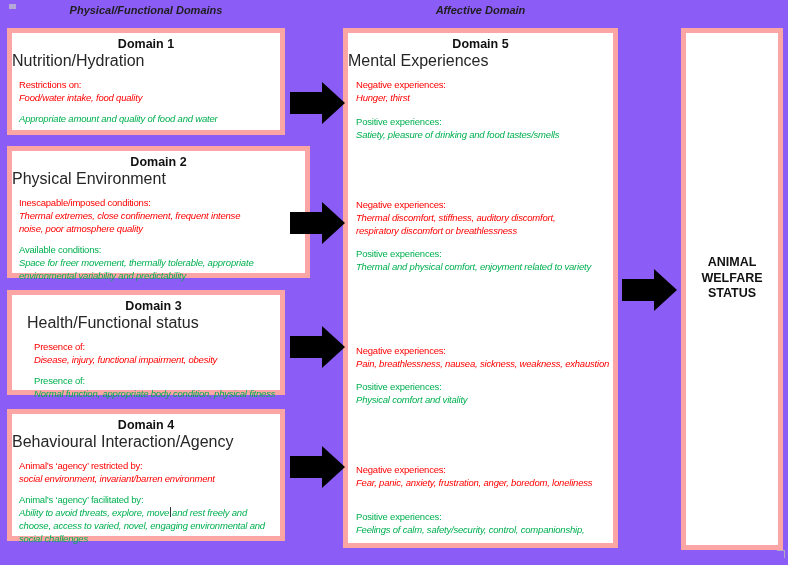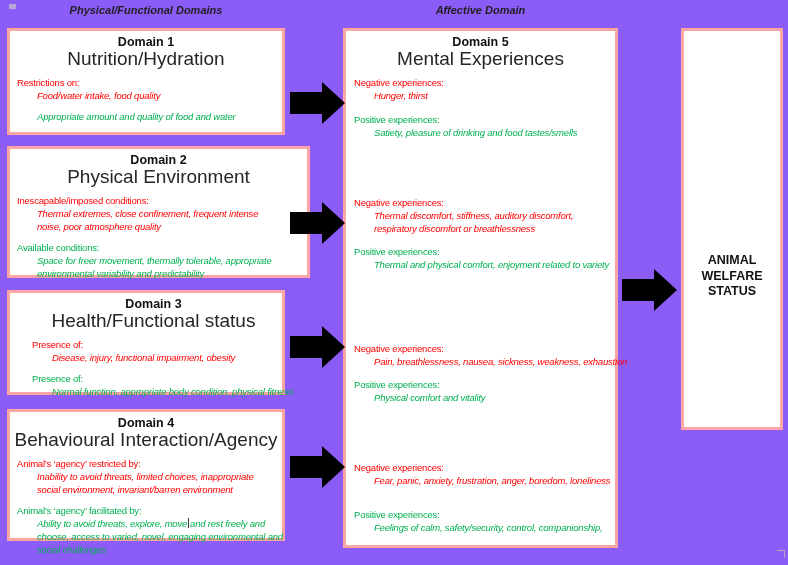--- a/index.html
+++ b/index.html
@@ -12,33 +12,33 @@
     overflow:hidden;
   }
   .col-header{
     position:absolute;top:4px;
     font-size:11px;font-weight:bold;font-style:italic;
     text-align:center;color:#1f1f1f;
   }
   .box{
     position:absolute;
     background:#ffffff;
-    border:3px solid #fca5a5;
+    border:5px solid #fca5a5;
     box-sizing:border-box;
   }
   .box-title{
     text-align:center;font-weight:bold;font-size:12.5px;line-height:16px;
     padding-top:3px;color:#111;
   }
   .box-name{
-    text-align:center;font-size:19px;line-height:18px;color:#262626;
+    font-size:16px;line-height:18px;color:#262626;
   }
   .group{margin-top:8px;padding:0 7px;}
   .g-label{font-size:9.5px;font-weight:normal;line-height:13px;letter-spacing:-0.2px;}
-  .g-line{font-size:9.5px;font-style:italic;line-height:13px;letter-spacing:-0.2px;white-space:nowrap;margin-left:20px;}
+  .g-line{font-size:9.5px;font-style:italic;line-height:13px;letter-spacing:-0.2px;white-space:nowrap;}
   .neg{color:#ff0000;}
   .pos{color:#00b050;}
   .abs-block{position:absolute;left:8px;right:8px;}
   .caret{
     display:inline-block;width:1px;height:10px;background:#333;
     margin:0 1px;vertical-align:-1px;
   }
   .arrow{position:absolute;width:55px;height:46px;}
   .outcome-text{
     position:absolute;top:222px;left:0;right:0;
@@ -103,21 +103,20 @@
       <div class="g-label pos">Presence of:</div>
       <div class="g-line pos">Normal function, appropriate body condition, physical fitness</div>
     </div>
   </div>
 
   <div class="box" style="left:7px;top:409px;width:278px;height:132px;">
     <div class="box-title">Domain 4</div>
     <div class="box-name">Behavioural Interaction/Agency</div>
     <div class="group">
       <div class="g-label neg">Animal’s ‘agency’ restricted by:</div>
-      <div class="g-line neg">Inability to avoid threats, limited choices, inappropriate</div>
       <div class="g-line neg">social environment, invariant/barren environment</div>
     </div>
     <div class="group">
       <div class="g-label pos">Animal’s ‘agency’ facilitated by:</div>
       <div class="g-line pos">
         <span>Ability to avoid threats, explore, move</span><span class="caret"></span><span>and rest freely and</span>
       </div>
       <div class="g-line pos">choose, access to varied, novel, engaging environmental and</div>
       <div class="g-line pos">social challenges</div>
     </div>
@@ -158,21 +157,21 @@
     <div class="abs-block" style="top:430px;">
       <div class="g-label neg">Negative experiences:</div>
       <div class="g-line neg">Fear, panic, anxiety, frustration, anger, boredom, loneliness</div>
     </div>
     <div class="abs-block" style="top:477px;">
       <div class="g-label pos">Positive experiences:</div>
       <div class="g-line pos">Feelings of calm, safety/security, control, companionship,</div>
     </div>
   </div>
 
-  <div class="box" style="left:681px;top:28px;width:102px;height:402px;">
+  <div class="box" style="left:681px;top:28px;width:102px;height:522px;">
     <div class="outcome-text">
       <div>ANIMAL</div>
       <div>WELFARE</div>
       <div>STATUS</div>
     </div>
   </div>
 
   <svg class="arrow" style="left:290px;top:80px;" viewBox="0 0 55 46">
     <polygon points="0,12 32,12 32,2 55,23 32,44 32,34 0,34" fill="#000"></polygon>
   </svg>

